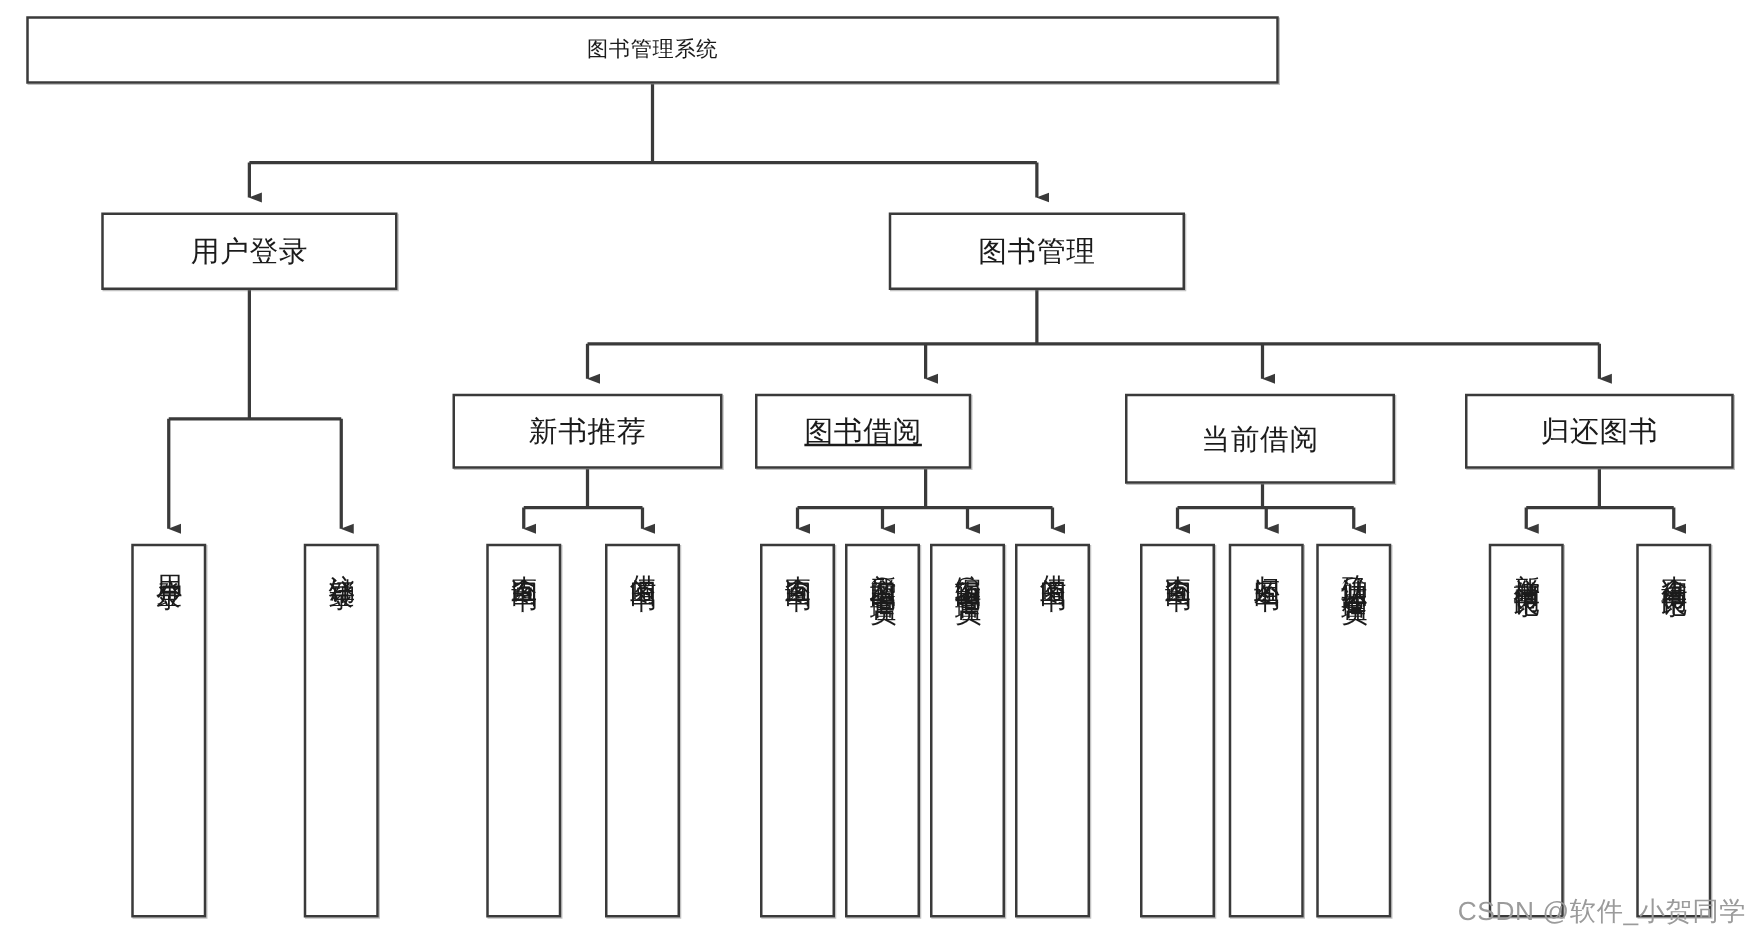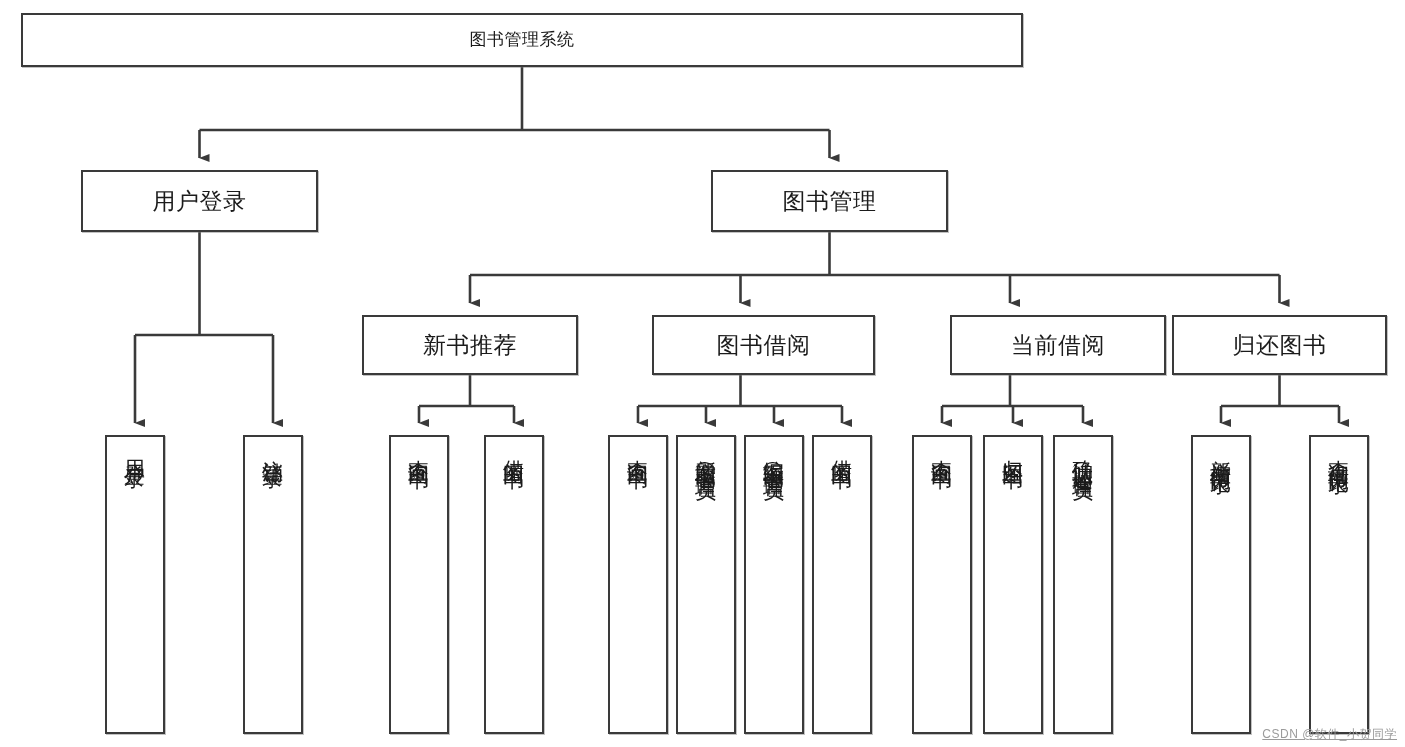--- a/index.html
+++ b/index.html
@@ -59,25 +59,24 @@
     text-orientation: upright;
     font-size: 21px;
     letter-spacing: 3px;
     line-height: 1;
     white-space: nowrap;
   }
   #watermark {
     position: absolute;
     right: 8px;
     bottom: 4px;
-    font-size: 12px;
+    font-size: 21px;
     color: #9b9b9b;
     white-space: nowrap;
     letter-spacing: 0.5px;
-    text-decoration: underline;
   }
 </style>
 </head>
 <body>
 
 <div id="diagram-root">
 
   <svg id="edge-layer" viewBox="0 0 1405 747" xmlns="http://www.w3.org/2000/svg">
     <defs>
       <marker id="arrowhead" markerWidth="9" markerHeight="11" refX="4.5" refY="10" orient="auto" markerUnits="userSpaceOnUse">
@@ -127,24 +126,24 @@
       </div>
       <div class="node horizontal" style="left: 81px; top: 170px; width: 237px; height: 62px;">
         <span class="node-label">用户登录</span>
       </div>
       <div class="node horizontal" style="left: 711px; top: 170px; width: 237px; height: 62px;">
         <span class="node-label">图书管理</span>
       </div>
       <div class="node horizontal" style="left: 362px; top: 315px; width: 216px; height: 60px; align-items: center;">
         <span class="node-label">新书推荐</span>
       </div>
-      <div class="node horizontal" style="left: 652px; top: 315px; width: 223px; height: 60px;">
+      <div class="node horizontal" style="left: 604px; top: 315px; width: 173px; height: 60px; text-decoration: underline;">
         <span class="node-label">图书借阅</span>
       </div>
-      <div class="node horizontal" style="left: 950px; top: 315px; width: 216px; height: 60px;">
+      <div class="node horizontal" style="left: 900px; top: 315px; width: 216px; height: 72px;">
         <span class="node-label">当前借阅</span>
       </div>
       <div class="node horizontal" style="left: 1172px; top: 315px; width: 215px; height: 60px;">
         <span class="node-label">归还图书</span>
       </div>
       <div class="node vertical" style="left: 105px; top: 435px; width: 60px; height: 299px;">
         <span class="node-label">用户登录</span>
       </div>
       <div class="node vertical" style="left: 243px; top: 435px; width: 60px; height: 299px;">
         <span class="node-label">注销登录</span>

